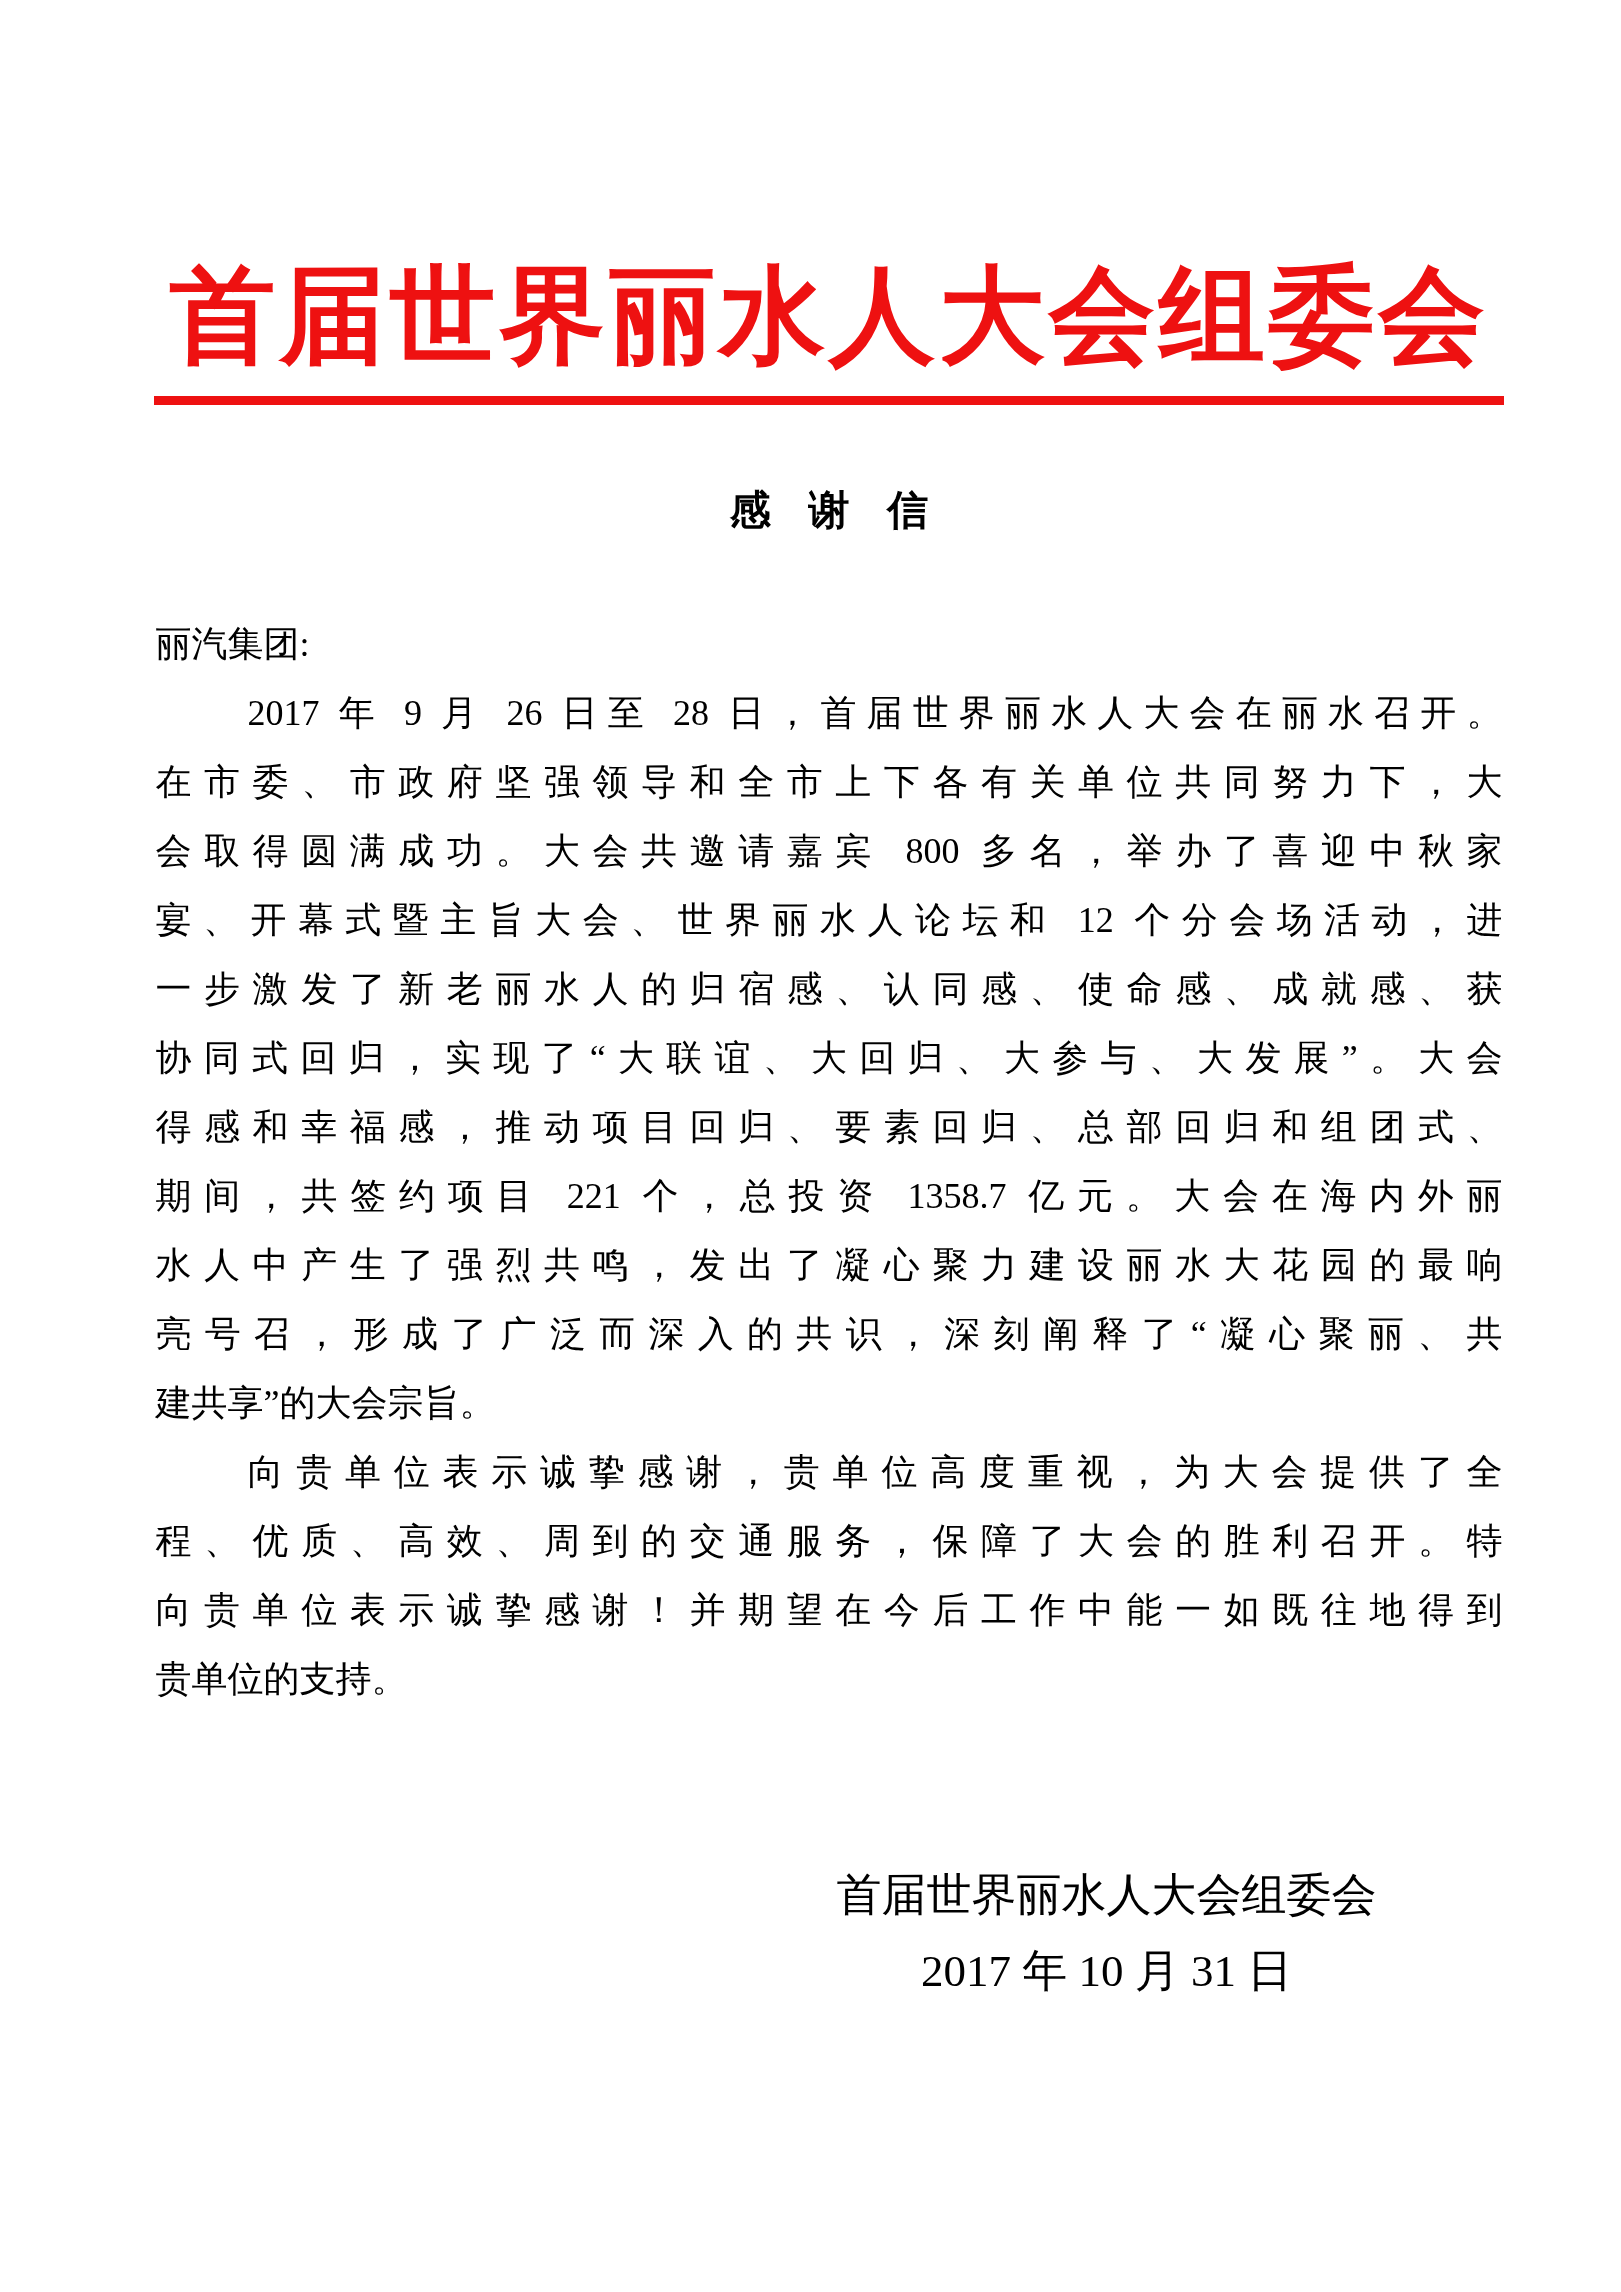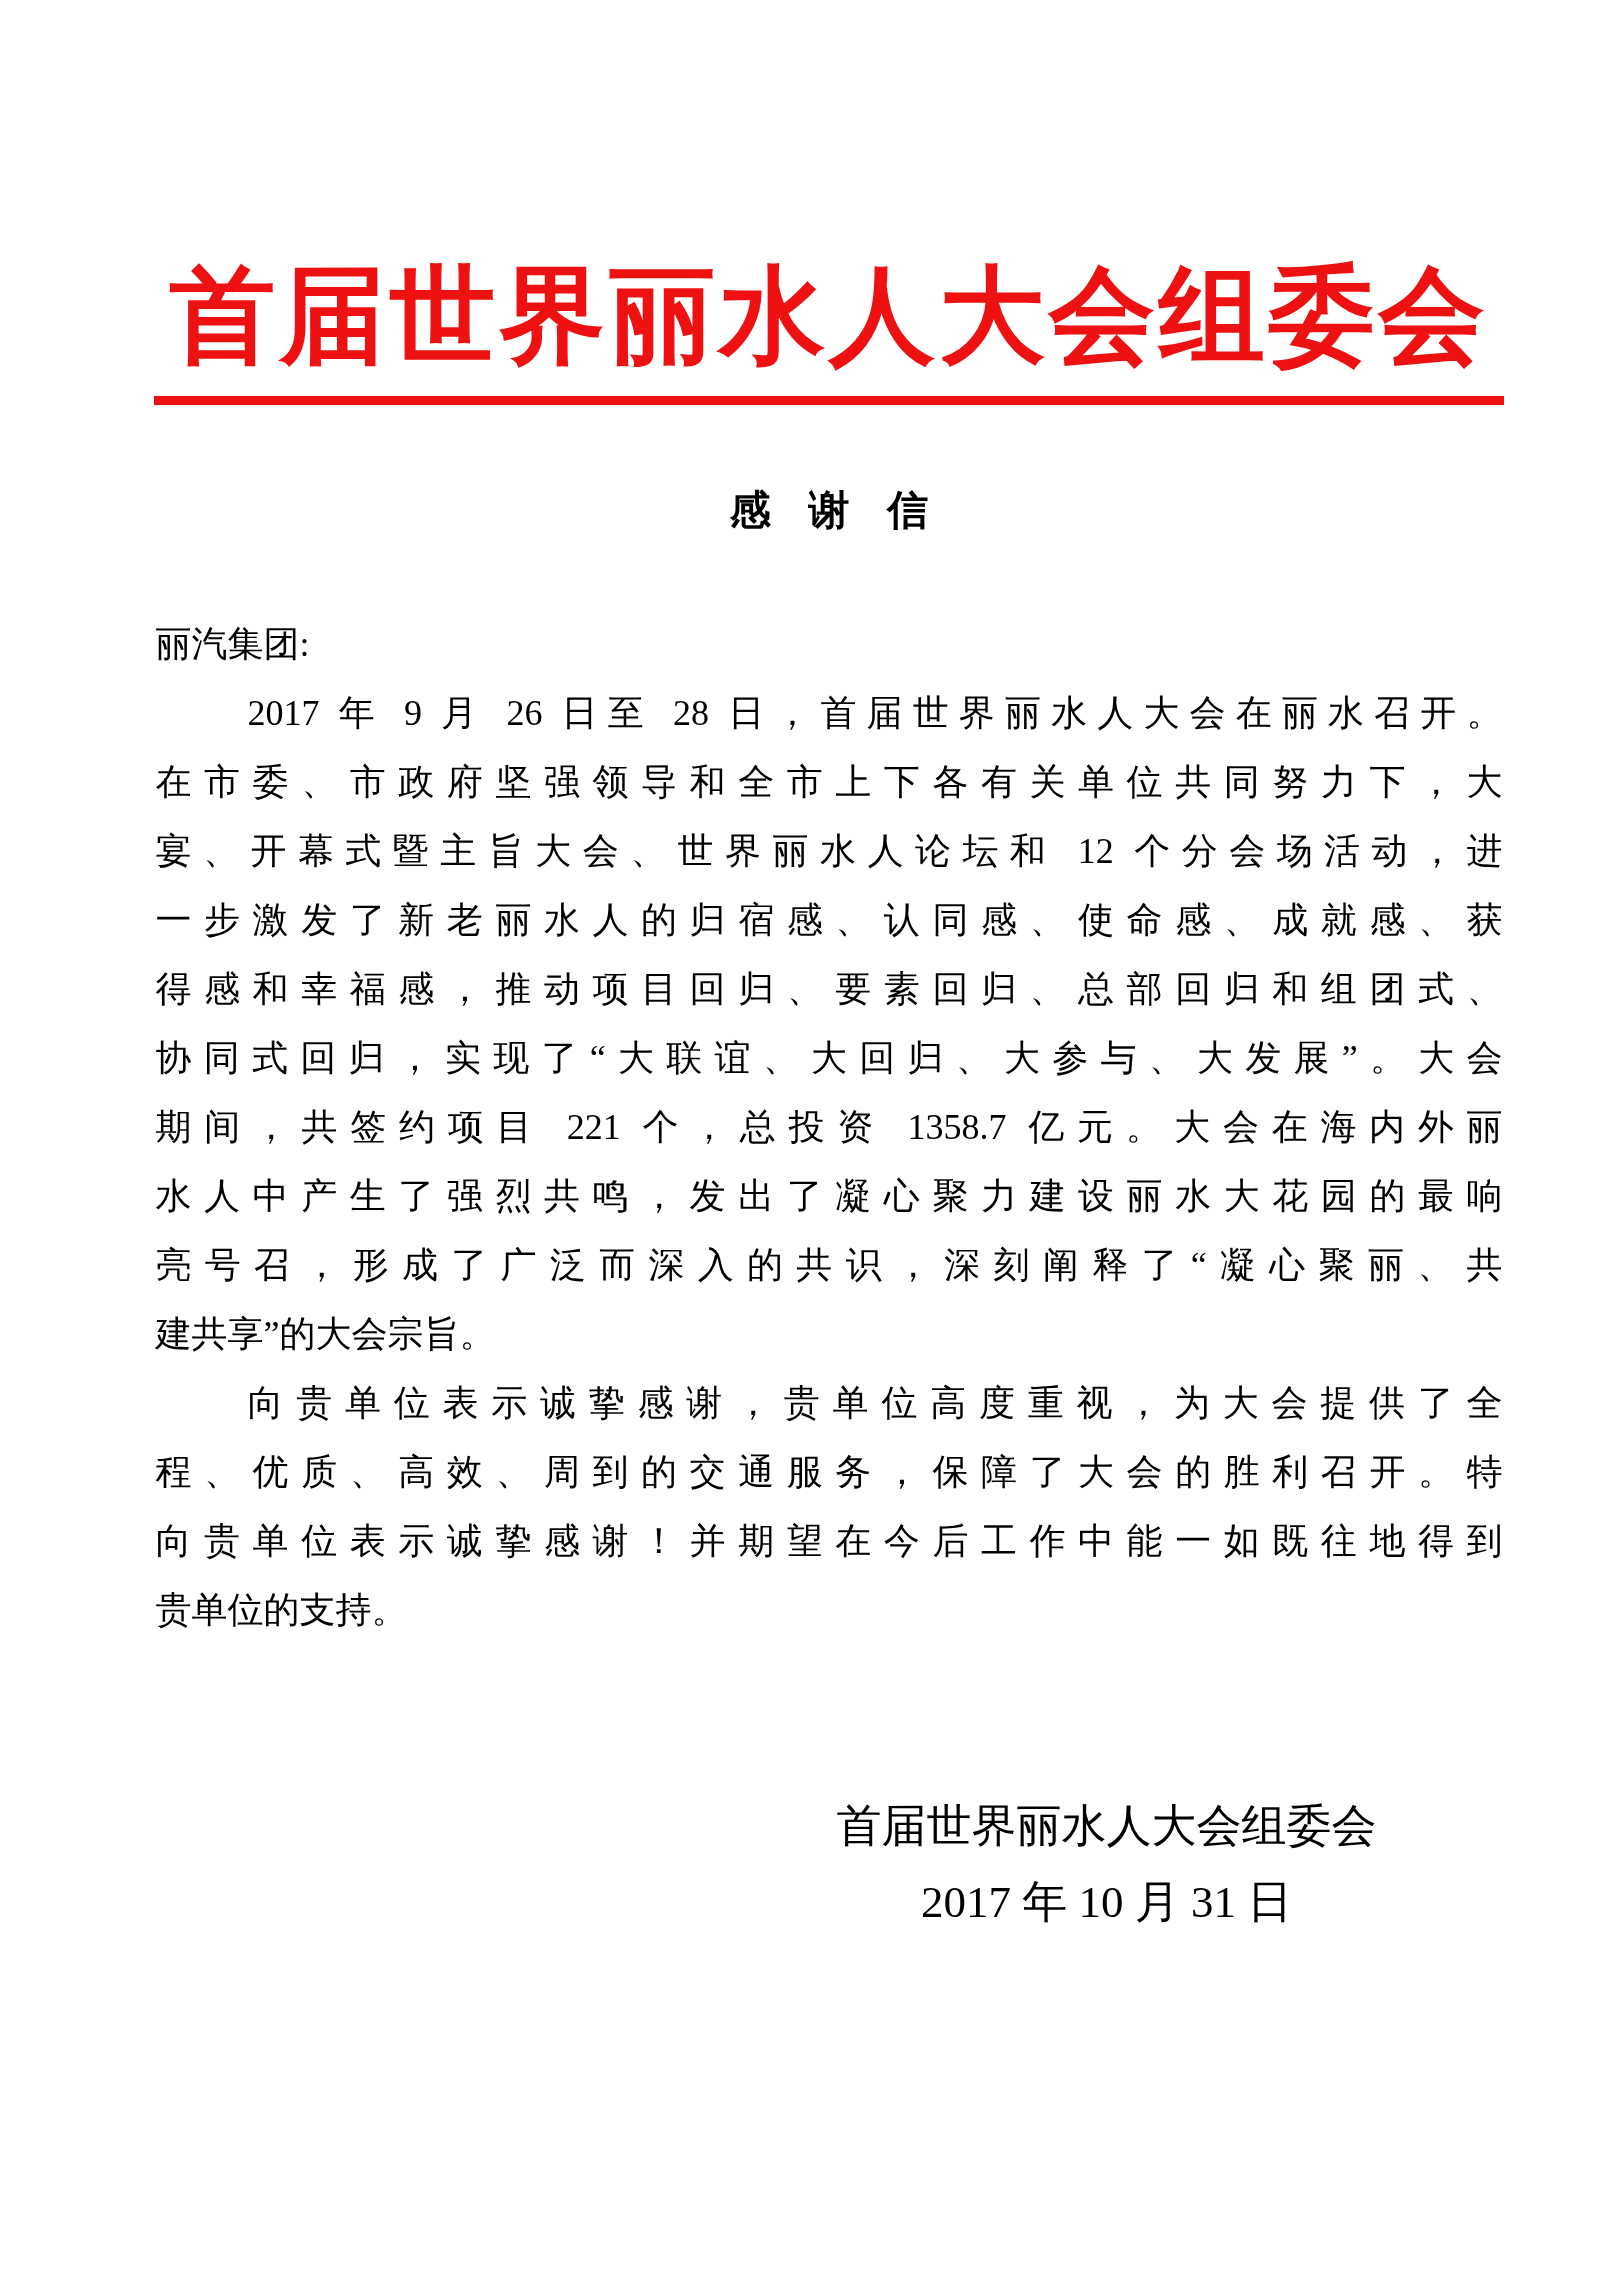--- a/index.html
+++ b/index.html
@@ -81,24 +81,25 @@
 
   <div class="letter-title">感 谢 信</div>
 
   <div class="body-text">
 
     <div class="salutation">丽汽集团:</div>
 
     <div>
       <div class="line first">2017 年 9 月 26 日至 28 日，首届世界丽水人大会在丽水召开。</div>
       <div class="line">在市委、市政府坚强领导和全市上下各有关单位共同努力下，大</div>
+      <div class="line">会取得圆满成功。大会共邀请嘉宾 800 多名，举办了喜迎中秋家</div>
       <div class="line">宴、开幕式暨主旨大会、世界丽水人论坛和 12 个分会场活动，进</div>
       <div class="line">一步激发了新老丽水人的归宿感、认同感、使命感、成就感、获</div>
+      <div class="line">协同式回归，实现了“大联谊、大回归、大参与、大发展”。大会</div>
       <div class="line">得感和幸福感，推动项目回归、要素回归、总部回归和组团式、</div>
-      <div class="line">协同式回归，实现了“大联谊、大回归、大参与、大发展”。大会</div>
       <div class="line">期间，共签约项目 221 个，总投资 1358.7 亿元。大会在海内外丽</div>
       <div class="line">水人中产生了强烈共鸣，发出了凝心聚力建设丽水大花园的最响</div>
       <div class="line">亮号召，形成了广泛而深入的共识，深刻阐释了“凝心聚丽、共</div>
       <div class="line last">建共享”的大会宗旨。</div>
     </div>
 
     <div>
       <div class="line first">向贵单位表示诚挚感谢，贵单位高度重视，为大会提供了全</div>
       <div class="line">程、优质、高效、周到的交通服务，保障了大会的胜利召开。特</div>
       <div class="line">向贵单位表示诚挚感谢！并期望在今后工作中能一如既往地得到</div>

